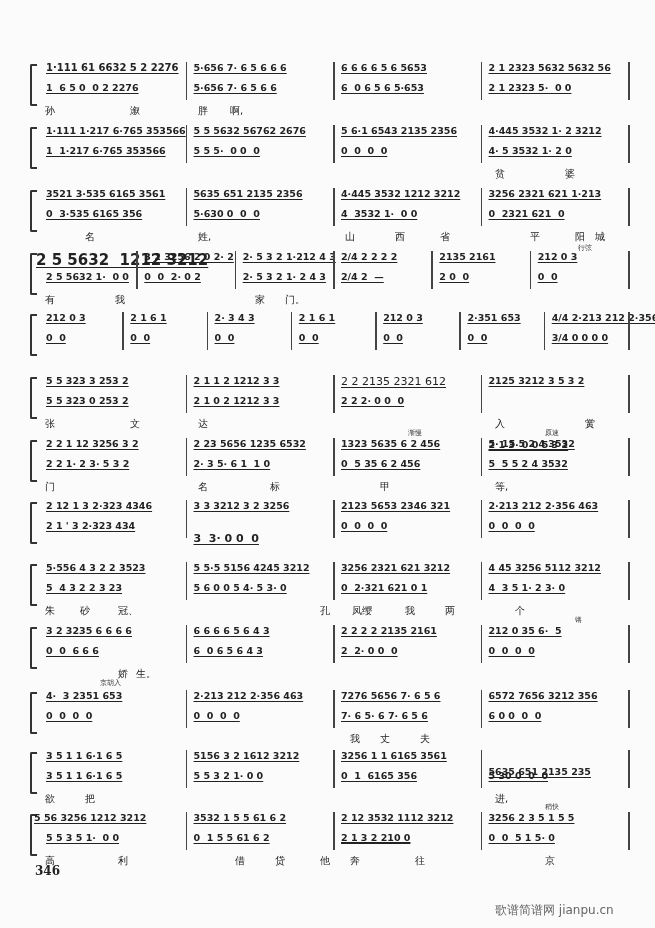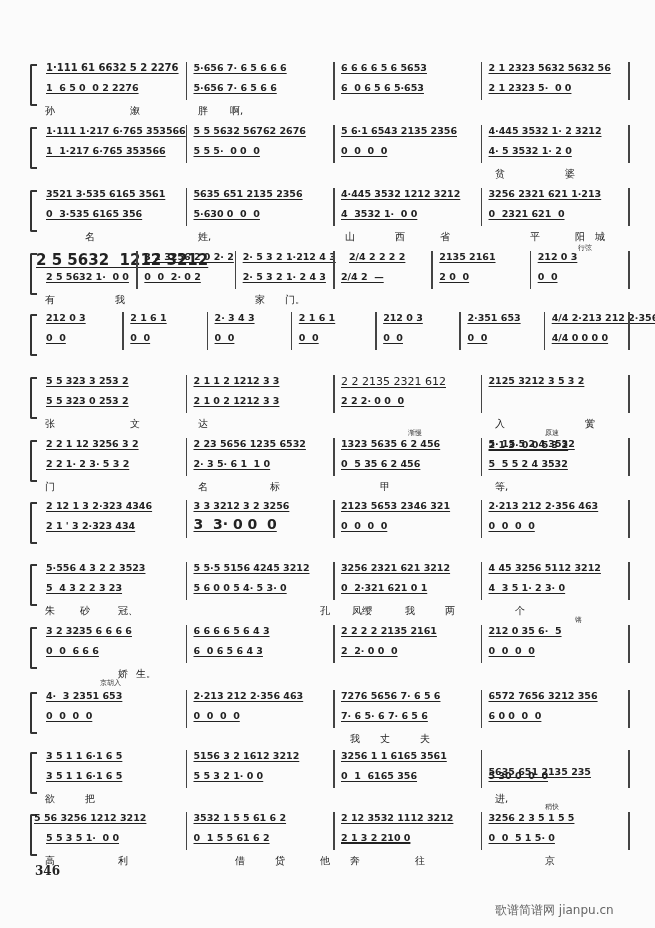--- a/index.html
+++ b/index.html
@@ -82,21 +82,21 @@
       <div class="bracket" style="height: 38px;"></div>
       <div class="measure" style="left: 6px; top: 0px; font-size: 15px; font-weight: bold; white-space: pre;"><span>2 5 5632  1212 3212</span></div>
       <div class="measure" style="left: 16px; top: 20px; font-size: 9.5px; font-weight: bold; white-space: pre;"><span>2 5 5632 1·  0 0</span></div>
       <div class="barline" style="left: 106.333px; top: 0px; height: 38px;"></div>
       <div class="measure" style="left: 114.333px; top: 0px; font-size: 9.5px; font-weight: bold; white-space: pre;"><span>3 2 3256 2 0 2· 2</span></div>
       <div class="measure" style="left: 114.333px; top: 20px; font-size: 9.5px; font-weight: bold; white-space: pre;"><span>0  0  2· 0 2</span></div>
       <div class="barline" style="left: 204.667px; top: 0px; height: 38px;"></div>
       <div class="measure" style="left: 212.667px; top: 0px; font-size: 9.5px; font-weight: bold; white-space: pre;"><span>2· 5 3 2 1·212 4 3</span></div>
       <div class="measure" style="left: 212.667px; top: 20px; font-size: 9.5px; font-weight: bold; white-space: pre;"><span>2· 5 3 2 1· 2 4 3</span></div>
       <div class="barline" style="left: 303px; top: 0px; height: 38px;"></div>
-      <div class="measure" style="left: 311px; top: 0px; font-size: 9.5px; font-weight: bold; white-space: pre; margin-left: 8px;"><span>2/4 2 2 2 2</span></div>
+      <div class="measure" style="left: 311px; top: 0px; font-size: 9.5px; font-weight: bold; white-space: pre;"><span>2/4 2 2 2 2</span></div>
       <div class="measure" style="left: 311px; top: 20px; font-size: 9.5px; font-weight: bold; white-space: pre;"><span>2/4 2  —</span></div>
       <div class="barline" style="left: 401.333px; top: 0px; height: 38px;"></div>
       <div class="measure" style="left: 409.333px; top: 0px; font-size: 9.5px; font-weight: bold; white-space: pre;"><span>2135 2161</span></div>
       <div class="measure" style="left: 409.333px; top: 20px; font-size: 9.5px; font-weight: bold; white-space: pre;"><span>2 0  0</span></div>
       <div class="barline" style="left: 499.667px; top: 0px; height: 38px;"></div>
       <div class="measure" style="left: 507.667px; top: 0px; font-size: 9.5px; font-weight: bold; white-space: pre;"><span>212 0 3</span></div>
       <div class="measure" style="left: 507.667px; top: 20px; font-size: 9.5px; font-weight: bold; white-space: pre;"><span>0  0</span></div>
       <div class="barline" style="left: 598px; top: 0px; height: 38px;"></div>
       <div class="lyric" style="left: 15px; top: 42px; font-size: 10px;">有</div>
       <div class="lyric" style="left: 85px; top: 42px; font-size: 10px;">我</div>
@@ -118,21 +118,21 @@
       <div class="measure" style="left: 268.857px; top: 0px; font-size: 9.5px; font-weight: bold; white-space: pre;"><span>2 1 6 1</span></div>
       <div class="measure" style="left: 268.857px; top: 20px; font-size: 9.5px; font-weight: bold; white-space: pre;"><span>0  0</span></div>
       <div class="barline" style="left: 345.143px; top: 0px; height: 38px;"></div>
       <div class="measure" style="left: 353.143px; top: 0px; font-size: 9.5px; font-weight: bold; white-space: pre;"><span>212 0 3</span></div>
       <div class="measure" style="left: 353.143px; top: 20px; font-size: 9.5px; font-weight: bold; white-space: pre;"><span>0  0</span></div>
       <div class="barline" style="left: 429.429px; top: 0px; height: 38px;"></div>
       <div class="measure" style="left: 437.429px; top: 0px; font-size: 9.5px; font-weight: bold; white-space: pre;"><span>2·351 653</span></div>
       <div class="measure" style="left: 437.429px; top: 20px; font-size: 9.5px; font-weight: bold; white-space: pre;"><span>0  0</span></div>
       <div class="barline" style="left: 513.714px; top: 0px; height: 38px;"></div>
       <div class="measure" style="left: 521.714px; top: 0px; font-size: 9.5px; font-weight: bold; white-space: pre;"><span>4/4 2·213 212 2·356 463</span></div>
-      <div class="measure" style="left: 521.714px; top: 20px; font-size: 9.5px; font-weight: bold; white-space: pre;"><span>4/4 0 0 0 0</span></div>
+      <div class="measure" style="left: 521.714px; top: 20px; font-size: 9.5px; font-weight: bold; white-space: pre;"><span>3/4 0 0 0 0</span></div>
       <div class="barline" style="left: 598px; top: 0px; height: 38px;"></div>
     </div>
     <div class="system" style="top: 375px;">
       <div class="bracket" style="height: 38px;"></div>
       <div class="measure" style="left: 16px; top: 0px; font-size: 9.5px; font-weight: bold; white-space: pre;"><span>5 5 323 3 253 2</span></div>
       <div class="measure" style="left: 16px; top: 20px; font-size: 9.5px; font-weight: bold; white-space: pre;"><span>5 5 323 0 253 2</span></div>
       <div class="barline" style="left: 155.5px; top: 0px; height: 38px;"></div>
       <div class="measure" style="left: 163.5px; top: 0px; font-size: 9.5px; font-weight: bold; white-space: pre;"><span>2 1 1 2 1212 3 3</span></div>
       <div class="measure" style="left: 163.5px; top: 20px; font-size: 9.5px; font-weight: bold; white-space: pre;"><span>2 1 0 2 1212 3 3</span></div>
       <div class="barline" style="left: 303px; top: 0px; height: 38px;"></div>
@@ -169,21 +169,21 @@
       <div class="lyric" style="left: 465px; top: 42px; font-size: 10px;">等,</div>
       <div class="marking" style="left: 378px; top: -10px;">渐慢</div>
       <div class="marking" style="left: 515px; top: -10px;">原速</div>
     </div>
     <div class="system" style="top: 500px;">
       <div class="bracket" style="height: 38px;"></div>
       <div class="measure" style="left: 16px; top: 0px; font-size: 9.5px; font-weight: bold; white-space: pre;"><span>2 12 1 3 2·323 4346</span></div>
       <div class="measure" style="left: 16px; top: 20px; font-size: 9.5px; font-weight: bold; white-space: pre;"><span>2 1 ' 3 2·323 434</span></div>
       <div class="barline" style="left: 155.5px; top: 0px; height: 38px;"></div>
       <div class="measure" style="left: 163.5px; top: 0px; font-size: 9.5px; font-weight: bold; white-space: pre;"><span>3 3 3212 3 2 3256</span></div>
-      <div class="measure" style="left: 163.5px; top: 16px; font-size: 14px; font-weight: bold; white-space: pre; text-align: center;"><span>3  3· 0 0  0</span></div>
+      <div class="measure" style="left: 163.5px; top: 32px; font-size: 11px; font-weight: bold; white-space: pre; text-align: center;"><span>3  3· 0 0  0</span></div>
       <div class="barline" style="left: 303px; top: 0px; height: 38px;"></div>
       <div class="measure" style="left: 311px; top: 0px; font-size: 9.5px; font-weight: bold; white-space: pre;"><span>2123 5653 2346 321</span></div>
       <div class="measure" style="left: 311px; top: 20px; font-size: 9.5px; font-weight: bold; white-space: pre;"><span>0  0  0  0</span></div>
       <div class="barline" style="left: 450.5px; top: 0px; height: 38px;"></div>
       <div class="measure" style="left: 458.5px; top: 0px; font-size: 9.5px; font-weight: bold; white-space: pre;"><span>2·213 212 2·356 463</span></div>
       <div class="measure" style="left: 458.5px; top: 20px; font-size: 9.5px; font-weight: bold; white-space: pre;"><span>0  0  0  0</span></div>
       <div class="barline" style="left: 598px; top: 0px; height: 38px;"></div>
     </div>
     <div class="system" style="top: 562px;">
       <div class="bracket" style="height: 38px;"></div>

